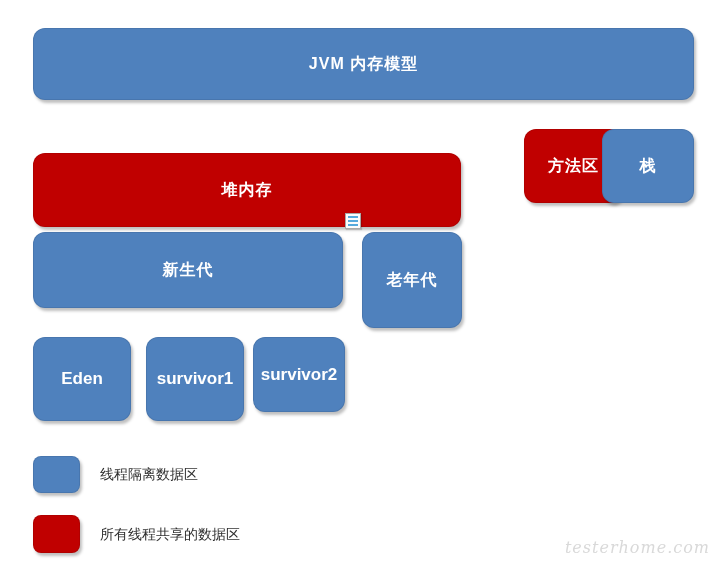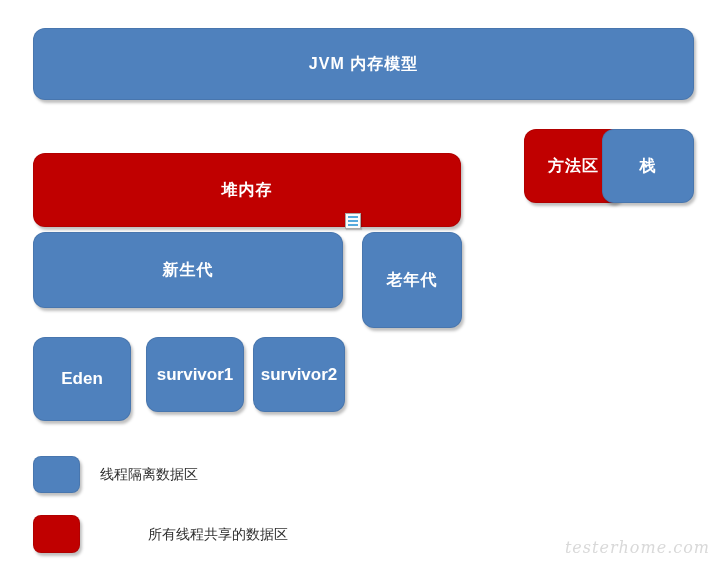--- a/index.html
+++ b/index.html
@@ -30,21 +30,21 @@
   .blue { background: #4F81BD; }
   .red  { background: #C00000; }
 
   .box-jvm    { left: 33px;  top: 28px;  width: 661px; height: 72px; }
   .box-heap   { left: 33px;  top: 145px; width: 428px; height: 74px; margin-top: 8px; }
   .box-method { left: 488px; top: 129px; width: 99px;  height: 74px; margin-left: 36px; }
   .box-stack  { left: 602px; top: 129px; width: 92px;  height: 74px; }
   .box-young  { left: 33px;  top: 232px; width: 310px; height: 76px; text-align: center; }
   .box-old    { left: 362px; top: 232px; width: 100px; height: 96px; }
   .box-eden   { left: 33px;  top: 337px; width: 98px;  height: 84px; font-size: 17px; letter-spacing: 0; }
-  .box-s1     { left: 146px; top: 337px; width: 98px;  height: 75px; font-size: 17px; letter-spacing: 0; }
+  .box-s1     { left: 146px; top: 337px; width: 98px;  height: 84px; font-size: 17px; letter-spacing: 0; }
   .box-s2     { left: 253px; top: 337px; width: 92px;  height: 75px; font-size: 17px; letter-spacing: 0; }
 
   .note-icon {
     position: absolute;
     left: 345px; top: 213px;
     width: 16px; height: 16px;
     background: #fbfbfb;
     border: 1px solid #a9a9a9;
     box-shadow: 1px 1px 1px rgba(0,0,0,0.15);
     display: flex;
@@ -73,21 +73,21 @@
   .legend-label {
     position: absolute;
     left: 100px;
     color: #303030;
     font-size: 14px;
     line-height: 37px;
     height: 37px;
     white-space: nowrap;
   }
   .legend-label-blue { top: 456px; }
-  .legend-label-red  { top: 516px; margin-left: 48px; }
+  .legend-label-red  { top: 516px; }
 
   .watermark {
     position: absolute;
     right: 18px;
     top: 538px;
     font-family: "DejaVu Serif", serif;
     font-style: italic;
     font-size: 16px;
     color: #d9d9d9;
     letter-spacing: 1px;

